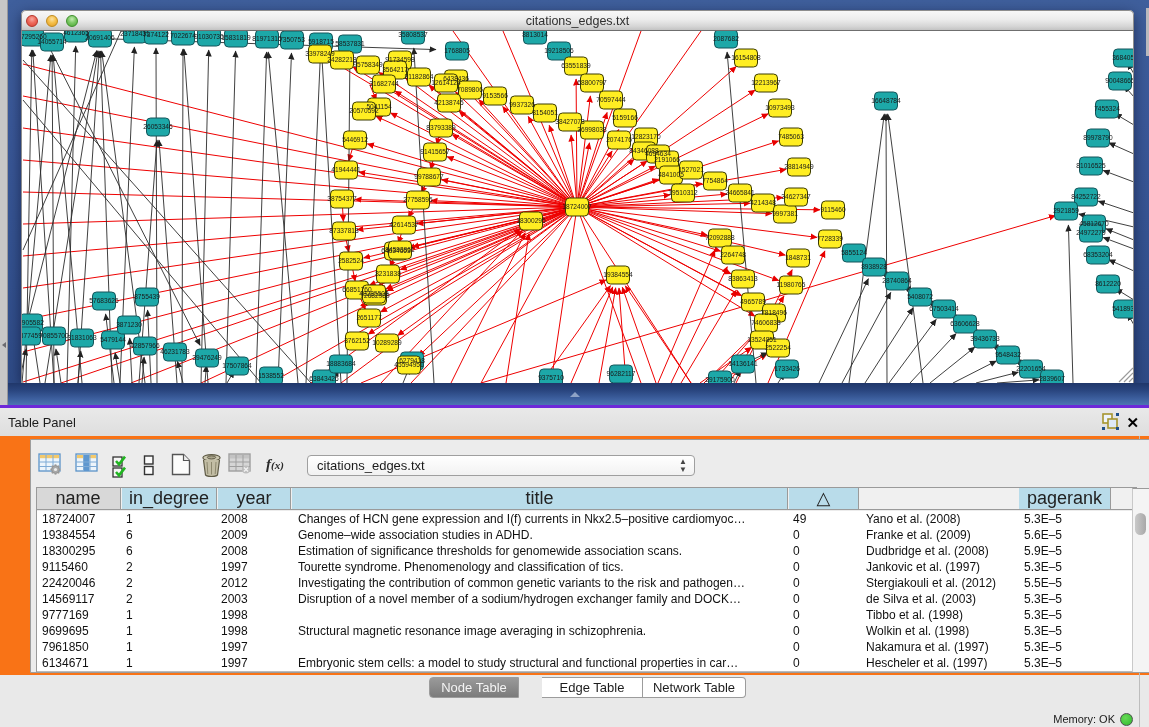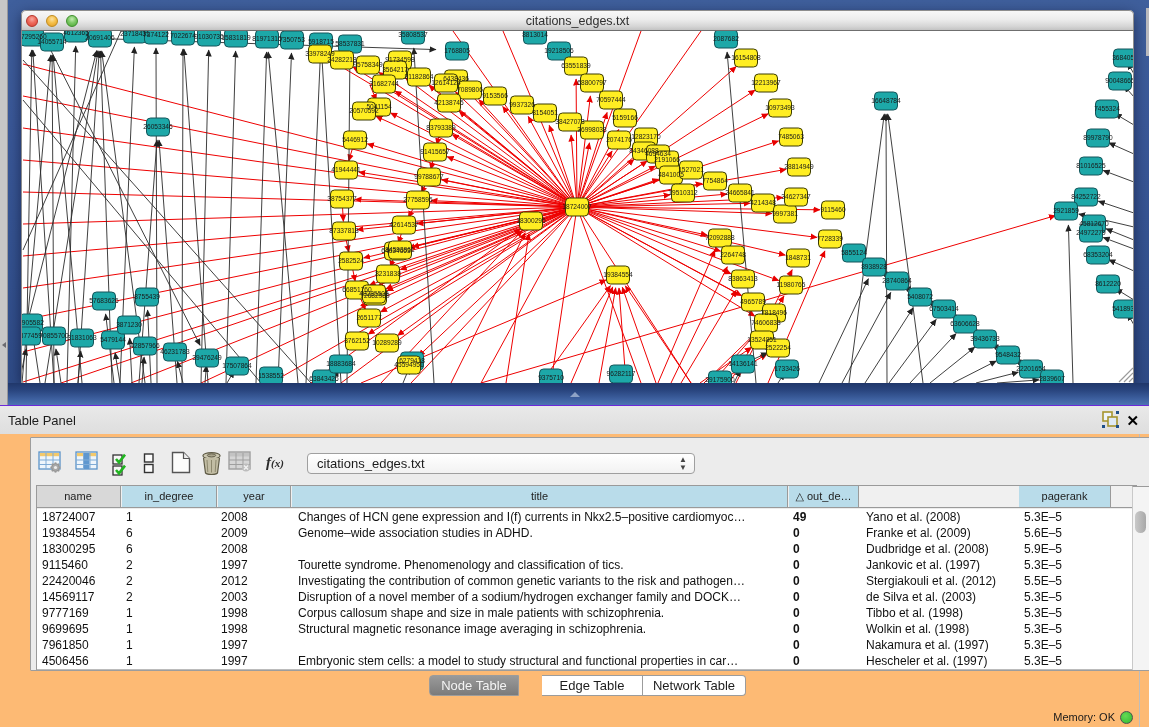--- a/index.html
+++ b/index.html
@@ -30,48 +30,48 @@
 .tl.y { left:24px; background:radial-gradient(circle at 50% 32%,#fbe1a2 0%,#f5c04a 45%,#e09c23 100%); border:1px solid #c08b1e;}
 .tl.g { left:44px; background:radial-gradient(circle at 50% 32%,#c4ecb2 0%,#7cc865 45%,#4aa934 100%); border:1px solid #3f8f2c;}
 #canvas { position:absolute; left:0; top:21px; width:1113px; height:352px;
   background:#fff; overflow:hidden; border-left:1px solid #8d8d8d; border-right:1px solid #8d8d8d; }
 #canvas svg { position:absolute; left:0; top:0; }
 #splitmark { position:absolute; left:570px; top:392px; width:0; height:0;
   border-left:5px solid transparent; border-right:5px solid transparent;
   border-bottom:5px solid #8fa3c6; }
 
 
-#tablepanel { position:absolute; left:0; top:405px; width:1149px; height:322px;
-  background:#fdba74; border-top:1px solid #6d28d9; }
+#tablepanel { position:absolute; left:0; top:405px; width:1149px; height:270px;
+  background:#f97316; border-top:3px solid #6d28d9; }
 #tp-header { position:absolute; left:0; top:0; width:1149px; height:28px;
   background:linear-gradient(180deg,#e9e9e9,#dedede); }
 #tp-header .t { position:absolute; left:8px; top:7px; font-size:13px; color:#1c1c1c; }
 #tp-x { position:absolute; right:10px; top:6px; font-size:15px; font-weight:bold; color:#000; }
 #tp-float { position:absolute; right:28px; top:4px; width:20px; height:20px; }
 #container { position:absolute; left:30px; top:31px; width:1125px; height:234px;
   background:#ececec; border:1px solid #9d9d9d; border-radius:1px; }
 #toolbar { position:absolute; left:0; top:0; width:100%; height:44px; }
 .tbi { position:absolute; top:13px; }
 #combo { position:absolute; left:276px; top:15px; width:388px; height:21px;
   background:linear-gradient(180deg,#ffffff,#f2f2f2); border:1px solid #9f9f9f;
   border-radius:4px; font-size:13px; color:#1b1b1b; line-height:19px; padding-left:9px; }
 #combo .arr { position:absolute; right:7px; top:2px; font-size:8px; color:#444; line-height:8px; text-align:center; }
 #thead { position:absolute; left:5px; top:47px; width:1101px; height:23px;
   border-top:1px solid #9a9a9a; border-bottom:1px solid #9a9a9a; background:#f0f0f0; }
 .th { position:absolute; top:0; height:21px; line-height:21px; text-align:center;
-  font-size:11px; color:#222; border-right:1px solid #9a9a9a; background:#b9dcea; }
+  font-size:18px; color:#222; border-right:1px solid #9a9a9a; background:#b9dcea; }
 #tbody { position:absolute; left:5px; top:71px; width:1101px; height:161px;
   background:#fff; overflow:hidden; border-bottom:1px solid #bbb; }
 .tr { position:relative; width:100%; height:16px; font-size:12px; color:#111; white-space:nowrap; }
 .tr div { position:absolute; top:1px; overflow:hidden; }
 .c0 { left:6px;   width:85px; }
 .c1 { left:90px;  width:92px; }
 .c2 { left:185px; width:70px; }
 .c3 { left:262px; width:492px; }
-.c4 { left:757px; width:64px;font-weight:bold; }
+.c4 { left:757px; width:64px; }
 .c5 { left:830px; width:150px; }
 .c6 { left:988px; width:90px; }
 #vscroll { position:absolute; right:5px; top:48px; width:17px; height:184px;
   background:#f4f4f4; border-left:1px solid #c9c9c9; border-top:1px solid #9a9a9a;}
 #vthumb { position:absolute; left:2px; top:24px; width:11px; height:22px;
   border-radius:6px; background:linear-gradient(90deg,#c9c9c9,#a8a8a8); }
 #tabs { position:absolute; left:429px; top:269px; height:21px; display:flex; }
 .tab { height:21px; line-height:20px; font-size:13px; text-align:center; }
 .tab { 
   background:#fff; border:1px solid #9c9c9c; border-left:none; color:#1d1d1d; }
@@ -728,20 +728,21 @@
             <div class="c2">2009</div>
             <div class="c3">Genome–wide association studies in ADHD.</div>
             <div class="c4">0</div>
             <div class="c5">Franke et al. (2009)</div>
             <div class="c6">5.6E–5</div>
           </div>
           <div class="tr">
             <div class="c0">18300295</div>
             <div class="c1">6</div>
             <div class="c2">2008</div>
+            <div class="c3">Estimation of significance thresholds for genomewide association scans.</div>
             <div class="c4">0</div>
             <div class="c5">Dudbridge et al. (2008)</div>
             <div class="c6">5.9E–5</div>
           </div>
           <div class="tr">
             <div class="c0">9115460</div>
             <div class="c1">2</div>
             <div class="c2">1997</div>
             <div class="c3">Tourette syndrome. Phenomenology and classification of tics.</div>
             <div class="c4">0</div>
@@ -763,21 +764,20 @@
             <div class="c2">2003</div>
             <div class="c3">Disruption of a novel member of a sodium/hydrogen exchanger family and DOCK…</div>
             <div class="c4">0</div>
             <div class="c5">de Silva et al. (2003)</div>
             <div class="c6">5.3E–5</div>
           </div>
           <div class="tr">
             <div class="c0">9777169</div>
             <div class="c1">1</div>
             <div class="c2">1998</div>
-            <div class="c3">Corpus callosum shape and size in male patients with schizophrenia.</div>
             <div class="c4">0</div>
             <div class="c5">Tibbo et al. (1998)</div>
             <div class="c6">5.3E–5</div>
           </div>
           <div class="tr">
             <div class="c0">9699695</div>
             <div class="c1">1</div>
             <div class="c2">1998</div>
             <div class="c3">Structural magnetic resonance image averaging in schizophrenia.</div>
             <div class="c4">0</div>
@@ -786,21 +786,21 @@
           </div>
           <div class="tr">
             <div class="c0">7961850</div>
             <div class="c1">1</div>
             <div class="c2">1997</div>
             <div class="c4">0</div>
             <div class="c5">Nakamura et al. (1997)</div>
             <div class="c6">5.3E–5</div>
           </div>
           <div class="tr">
-            <div class="c0">4506456</div>
+            <div class="c0">6134671</div>
             <div class="c1">1</div>
             <div class="c2">1997</div>
             <div class="c3">Embryonic stem cells: a model to study structural and functional properties in car…</div>
             <div class="c4">0</div>
             <div class="c5">Hescheler et al. (1997)</div>
             <div class="c6">5.3E–5</div>
           </div>
         </div>
       <div id="vscroll">
           <div id="vthumb"></div>

